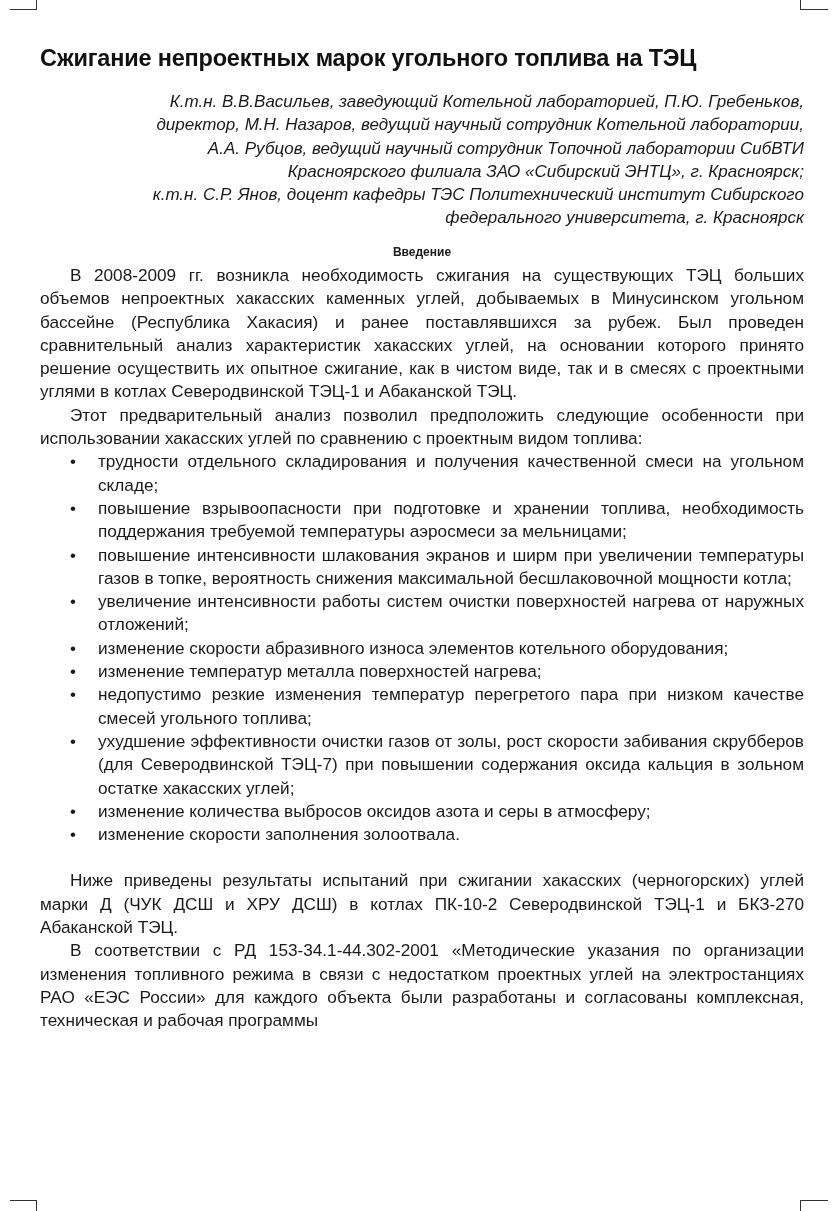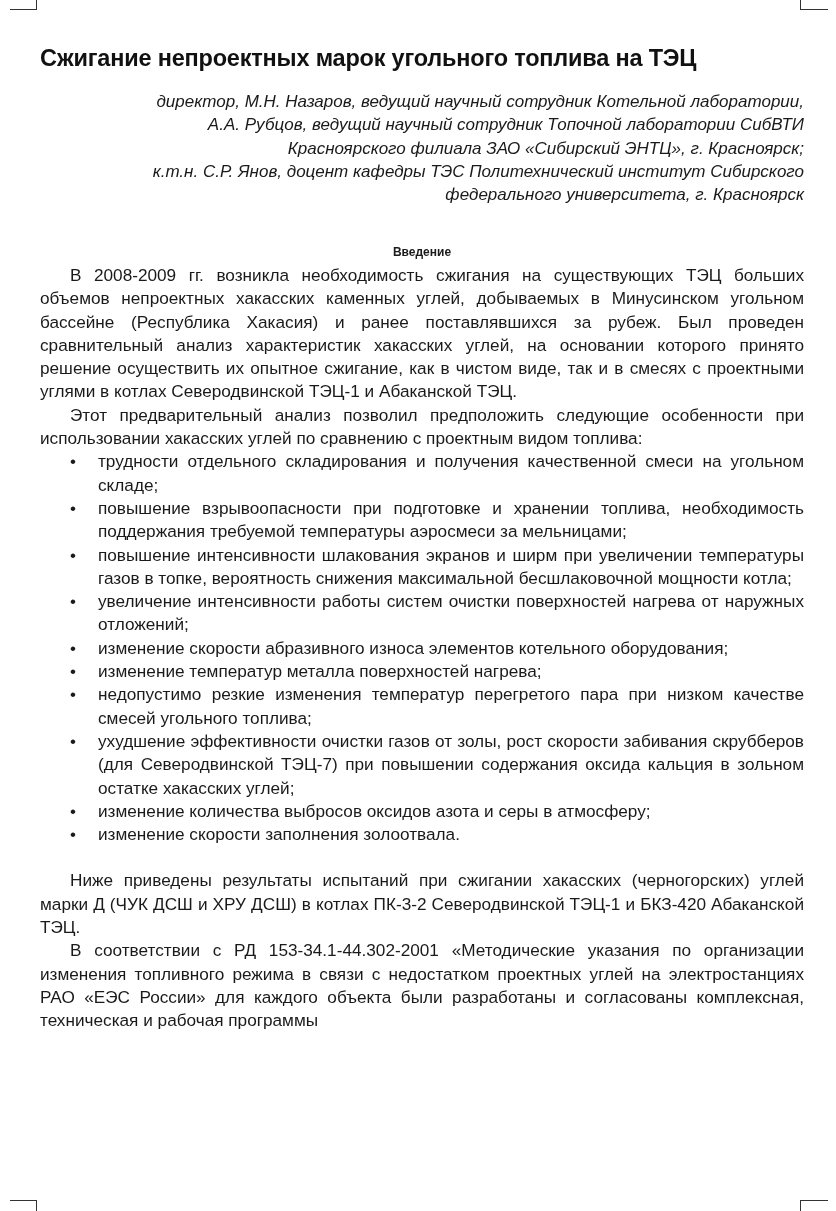--- a/index.html
+++ b/index.html
@@ -26,20 +26,21 @@
 <div class="crop" style="left:800px;top:0;width:1px;height:10px;"></div>
 <div class="crop" style="left:10px;top:1200px;width:26px;height:1px;"></div>
 <div class="crop" style="left:36px;top:1200px;width:1px;height:11px;"></div>
 <div class="crop" style="left:800px;top:1200px;width:28px;height:1px;"></div>
 <div class="crop" style="left:800px;top:1200px;width:1px;height:11px;"></div>
 
 <div class="page">
   <div class="title">Сжигание непроектных марок угольного топлива на ТЭЦ</div>
 
   <div class="authors">
+    <div>К.т.н. В.В.Васильев, заведующий Котельной лабораторией, П.Ю. Гребеньков,</div>
     <div>директор, М.Н. Назаров, ведущий научный сотрудник Котельной лаборатории,</div>
     <div>А.А. Рубцов, ведущий научный сотрудник Топочной лаборатории СибВТИ</div>
     <div>Красноярского филиала ЗАО «Сибирский ЭНТЦ», г. Красноярск;</div>
     <div>к.т.н. С.Р. Янов, доцент кафедры ТЭС Политехнический институт Сибирского</div>
     <div>федерального университета, г. Красноярск</div>
   </div>
 
   <div class="heading">Введение</div>
 
   <div class="body">
@@ -51,16 +52,16 @@
       <li><span class="bullet">•</span><span>повышение интенсивности шлакования экранов и ширм при увеличении температуры газов в топке, вероятность снижения максимальной бесшлаковочной мощности котла;</span></li>
       <li><span class="bullet">•</span><span>увеличение интенсивности работы систем очистки поверхностей нагрева от наружных отложений;</span></li>
       <li><span class="bullet">•</span><span>изменение скорости абразивного износа элементов котельного оборудования;</span></li>
       <li><span class="bullet">•</span><span>изменение температур металла поверхностей нагрева;</span></li>
       <li><span class="bullet">•</span><span>недопустимо резкие изменения температур перегретого пара при низком качестве смесей угольного топлива;</span></li>
       <li><span class="bullet">•</span><span>ухудшение эффективности очистки газов от золы, рост скорости забивания скрубберов (для Северодвинской ТЭЦ-7) при повышении содержания оксида кальция в зольном остатке хакасских углей;</span></li>
       <li><span class="bullet">•</span><span>изменение количества выбросов оксидов азота и серы в атмосферу;</span></li>
       <li><span class="bullet">•</span><span>изменение скорости заполнения золоотвала.</span></li>
     </ul>
     <div class="gap"></div>
-    <p class="p">Ниже приведены результаты испытаний при сжигании хакасских (черногорских) углей марки Д (ЧУК ДСШ и ХРУ ДСШ) в котлах ПК-3-2 Северодвинской ТЭЦ-1 и БКЗ-420 Абаканской ТЭЦ.</p>
+    <p class="p">Ниже приведены результаты испытаний при сжигании хакасских (черногорских) углей марки Д (ЧУК ДСШ и ХРУ ДСШ) в котлах ПК-10-2 Северодвинской ТЭЦ-1 и БКЗ-270 Абаканской ТЭЦ.</p>
     <p class="p">В соответствии с РД 153-34.1-44.302-2001 «Методические указания по организации изменения топливного режима в связи с недостатком проектных углей на электростанциях РАО «ЕЭС России» для каждого объекта были разработаны и согласованы комплексная, техническая и рабочая программы</p>
   </div>
 </div>
 
 </body></html>

